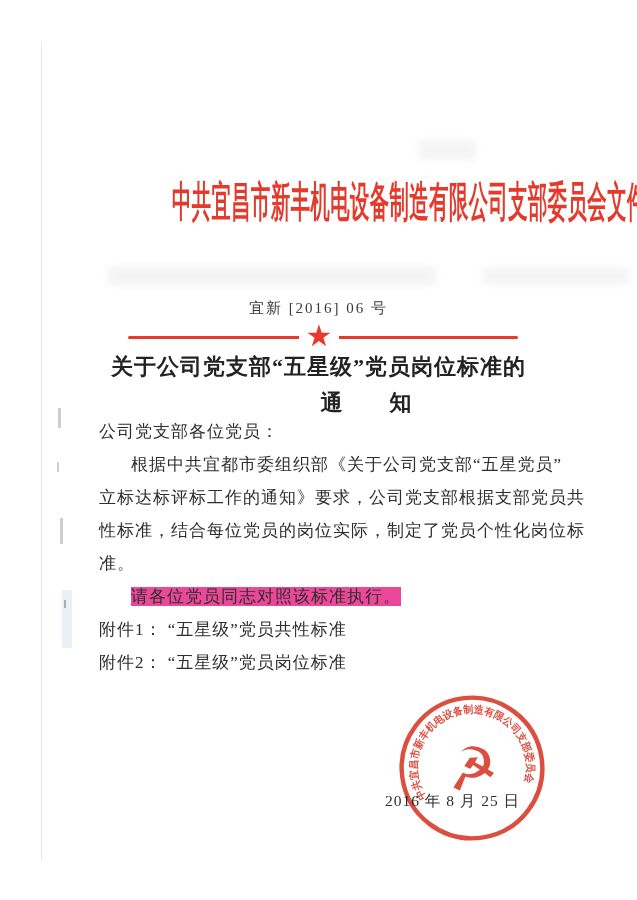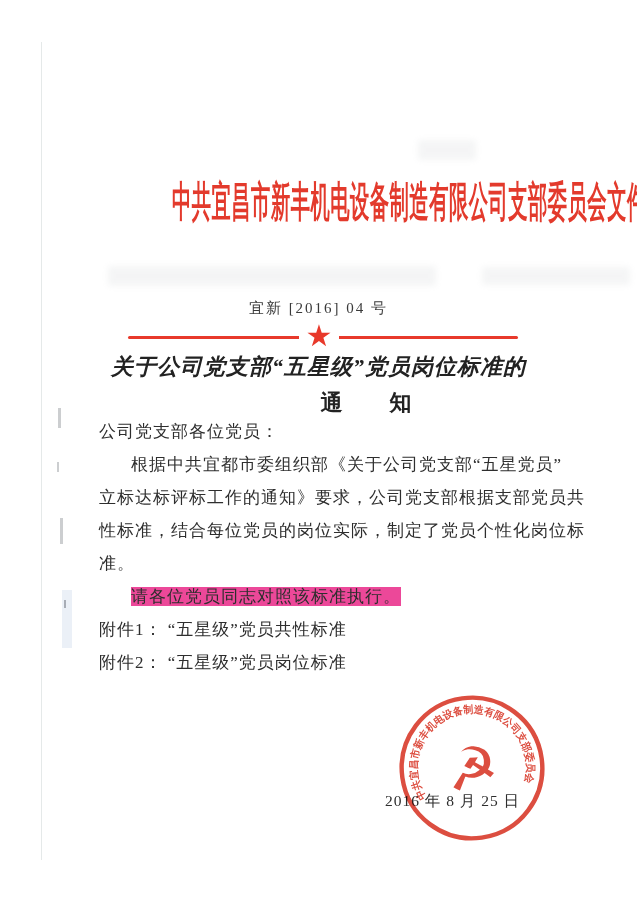--- a/index.html
+++ b/index.html
@@ -49,21 +49,21 @@
     background:#e8392b;border-radius:2px;
   }
   .red-star{
     position:absolute;left:299px;top:318px;width:40px;height:36px;
     text-align:center;font-size:30px;line-height:36px;color:#e8392b;
     background:#ffffff;font-family:"DejaVu Sans",sans-serif;
   }
   
   .doc-title-1{
     position:absolute;left:0;top:352px;width:637px;text-align:center;
-    font-size:22px;font-weight:bold;letter-spacing:1px;color:#222;font-style:italic;
+    font-size:22px;font-weight:bold;letter-spacing:1px;color:#222;
   }
   .doc-title-2{
     position:absolute;left:0;top:388px;width:637px;text-align:center;
     font-size:22px;font-weight:bold;letter-spacing:1px;color:#222;padding-left:48px;
   }
   
   .doc-body{
     position:absolute;left:99px;top:415px;width:450px;
     font-size:17px;line-height:33px;letter-spacing:1px;color:#2e2e2e;
   }
@@ -96,21 +96,21 @@
   <div class="smudge s2"></div>
   <div class="smudge s3"></div>
   <div class="mark m1"></div>
   <div class="mark m2"></div>
   <div class="mark m3"></div>
   <div class="mark m4"></div>
   <div class="mark m5"></div>
 
   <div class="red-header">中共宜昌市新丰机电设备制造有限公司支部委员会文件</div>
 
-  <div class="doc-number">宜新 [2016] 04 号</div>
+  <div class="doc-number">宜新 [2016] 06 号</div>
 
   <div class="red-line"></div>
   <div class="red-star">★</div>
 
   <div class="doc-title-1">关于公司党支部“五星级”党员岗位标准的</div>
   <div class="doc-title-2">通　　知</div>
 
   <div class="doc-body">
     <div class="line">公司党支部各位党员：</div>
     <div class="line indent">根据中共宜都市委组织部《关于公司党支部“五星党员”</div>

